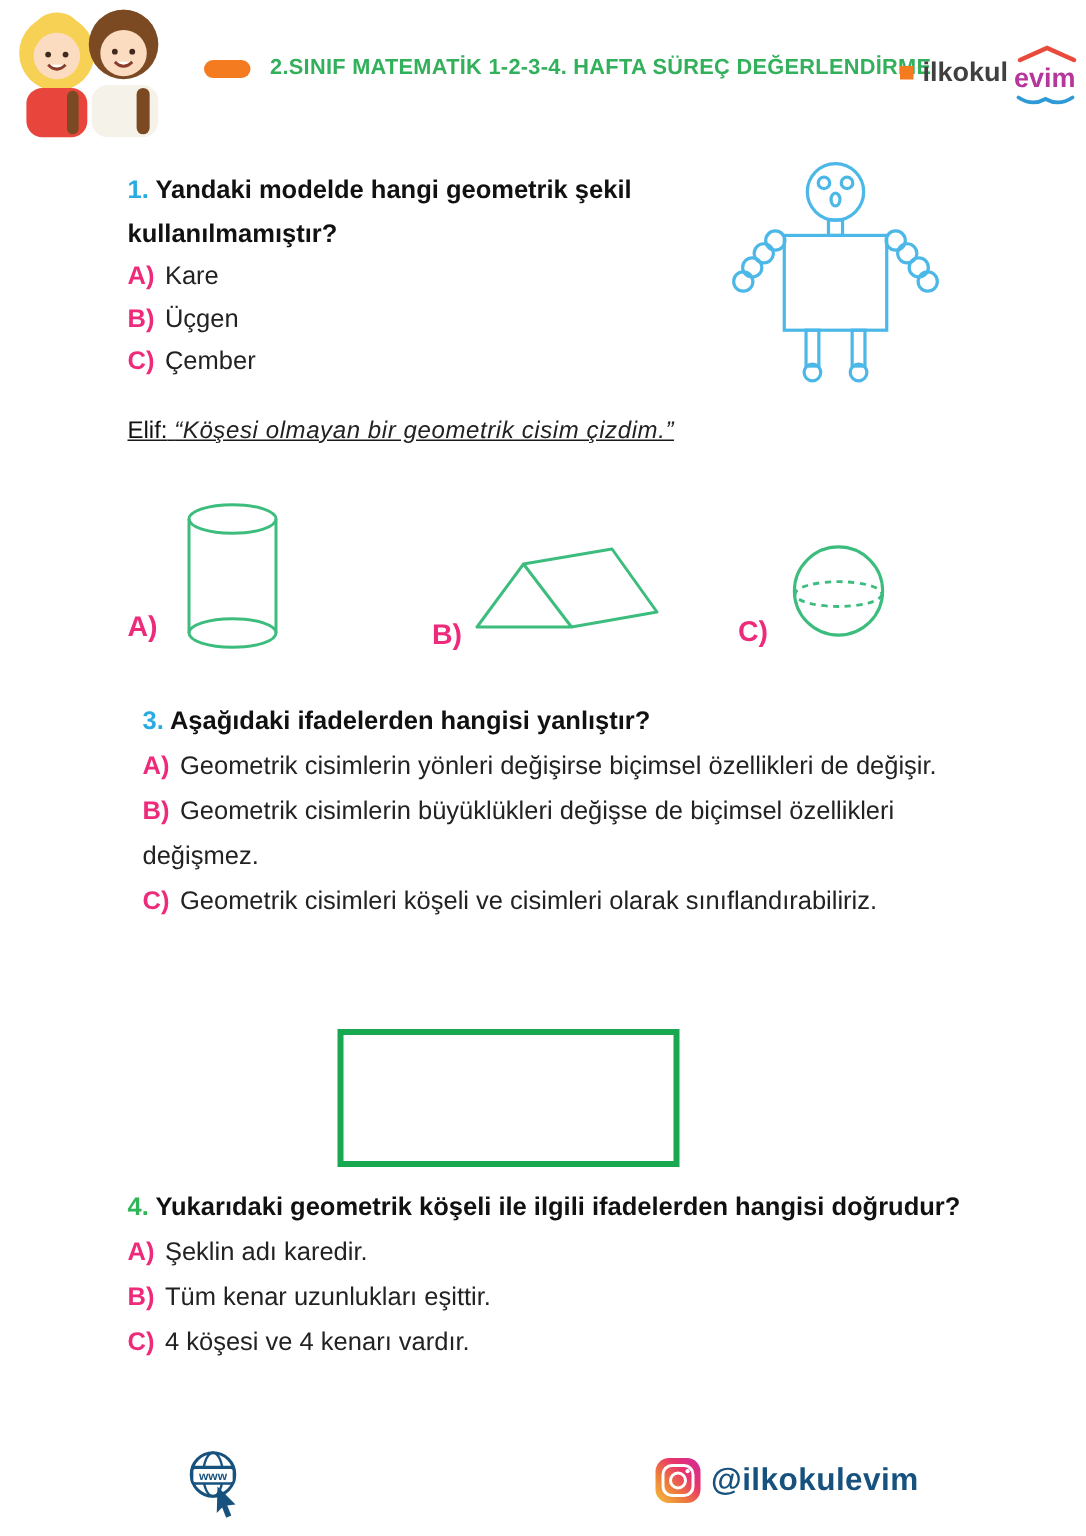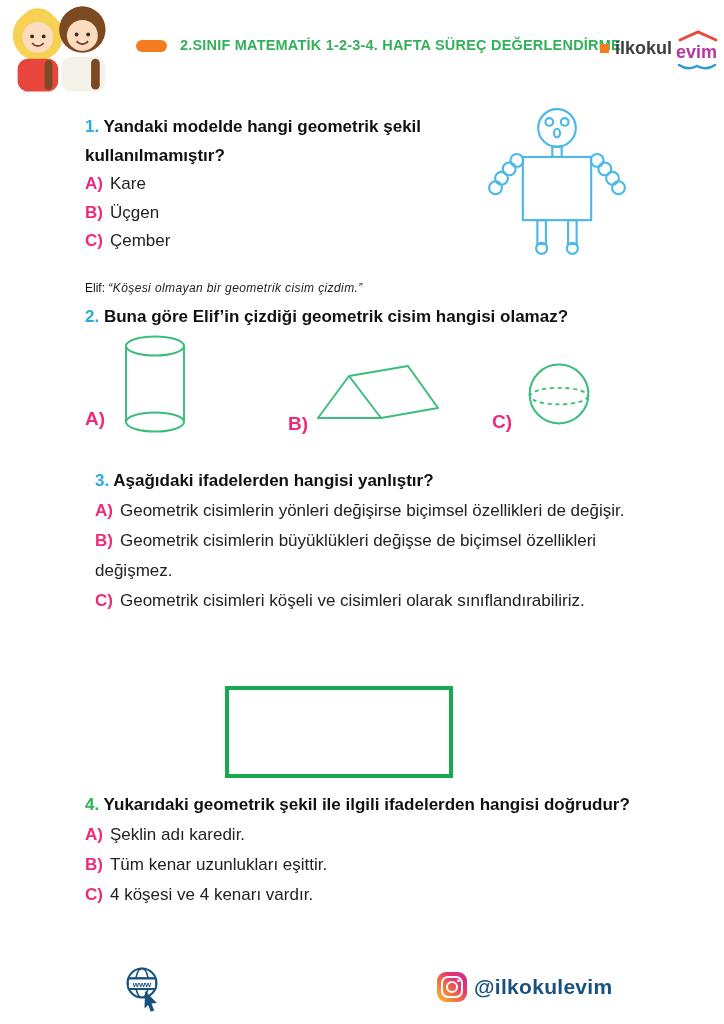--- a/index.html
+++ b/index.html
@@ -25,21 +25,21 @@
   .logo-book { position:absolute; left:1px; top:29px; }
   
   .stem { font-size:17px; font-weight:bold; color:#111; line-height:29px; }
   .qnum-blue  { color:#29abe2; font-weight:bold; }
   .qnum-green { color:#2fb457; font-weight:bold; }
   .opt { font-size:17px; line-height:28px; color:#222; }
   .opt-letter { color:#ee2a7b; font-weight:bold; margin-right:7px; }
   .q1 { position:absolute; left:85px; top:112px; width:432px; }
   .q1 .opt { line-height:28.5px; }
   .robot { position:absolute; left:488px; top:104px; }
-  .elif-line { position:absolute; left:85px; top:276px; width:600px; font-size:12px; line-height:24px; }
+  .elif-line { position:absolute; left:85px; top:276px; width:600px; font-size:16px; line-height:24px;text-decoration:underline; }
   .elif-name { font-weight:400; color:#111; }
   .elif-quote { font-style:italic; color:#222; letter-spacing:.4px; }
   .q2-stem { position:absolute; left:85px; top:302px; width:620px; }
   .shape-label { position:absolute; font-size:19px; font-weight:bold; color:#ee2a7b; }
   .fig-cylinder { position:absolute; left:122px; top:334px; }
   .fig-prism    { position:absolute; left:316px; top:364px; }
   .fig-sphere   { position:absolute; left:527px; top:362px; }
   .q3 { position:absolute; left:95px; top:466px; width:565px; }
   .q3 .stem { line-height:30px; }
   .q3 .opt { line-height:30px; }
@@ -126,21 +126,20 @@
         <rect x="93" y="136" width="10" height="28"></rect>
       <circle cx="62" cy="169" r="6.5"></circle>
         <circle cx="98" cy="169" r="6.5"></circle>
     </svg>
   </div>
 
   <div class="elif-line">
     <span class="elif-name">Elif:</span>
     <span class="elif-quote">“Köşesi olmayan bir geometrik cisim çizdim.”</span>
   </div>
-  <p class="stem q2-stem"><span class="qnum-blue">2.</span> <span>Buna göre Elif’in çizdiği geometrik cisim hangisi olamaz?</span></p>
 
   <span class="shape-label" style="left:85px; top:408px;">A)</span>
   <div class="fig-cylinder">
     <svg width="66" height="100" viewBox="0 0 66 98" fill="none" stroke="#3dbd7d" stroke-width="2">
       <ellipse cx="33" cy="11" rx="29" ry="9.5"></ellipse>
       <line x1="4" y1="11" x2="4" y2="87"></line>
         <line x1="62" y1="11" x2="62" y2="87"></line>
       <ellipse cx="33" cy="87" rx="29" ry="9.5"></ellipse>
     </svg>
   </div>
@@ -163,21 +162,21 @@
 
   <div class="q3">
     <p class="stem"><span class="qnum-blue">3.</span> <span>Aşağıdaki ifadelerden hangisi yanlıştır?</span></p>
     <p class="opt"><span class="opt-letter">A)</span><span>Geometrik cisimlerin yönleri değişirse biçimsel özellikleri de değişir.</span></p>
     <p class="opt"><span class="opt-letter">B)</span><span>Geometrik cisimlerin büyüklükleri değişse de biçimsel özellikleri değişmez.</span></p>
     <p class="opt"><span class="opt-letter">C)</span><span>Geometrik cisimleri köşeli ve cisimleri olarak sınıflandırabiliriz.</span></p>
   </div>
 
   <div class="q4-rect"></div>
   <div class="q4">
-    <p class="stem"><span class="qnum-green">4.</span> <span> Yukarıdaki geometrik şekil ile ilgili ifadelerden hangisi doğrudur?</span></p>
+    <p class="stem"><span class="qnum-green">4.</span> <span> Yukarıdaki geometrik köşeli ile ilgili ifadelerden hangisi doğrudur?</span></p>
     <p class="opt"><span class="opt-letter">A)</span><span>Şeklin adı karedir.</span></p>
     <p class="opt"><span class="opt-letter">B)</span><span>Tüm kenar uzunlukları eşittir.</span></p>
     <p class="opt"><span class="opt-letter">C)</span><span>4 köşesi ve 4 kenarı vardır.</span></p>
   </div>
 
   <div class="footer-left">
     <svg width="42" height="50" viewBox="0 0 42 50">
       <circle cx="18" cy="17" r="14.5" fill="none" stroke="#17527e" stroke-width="2"></circle>
       <ellipse cx="18" cy="17" rx="6.5" ry="14.5" fill="none" stroke="#17527e" stroke-width="1.6"></ellipse>
       <line x1="4" y1="12" x2="32" y2="12" stroke="#17527e" stroke-width="1.6"></line>

